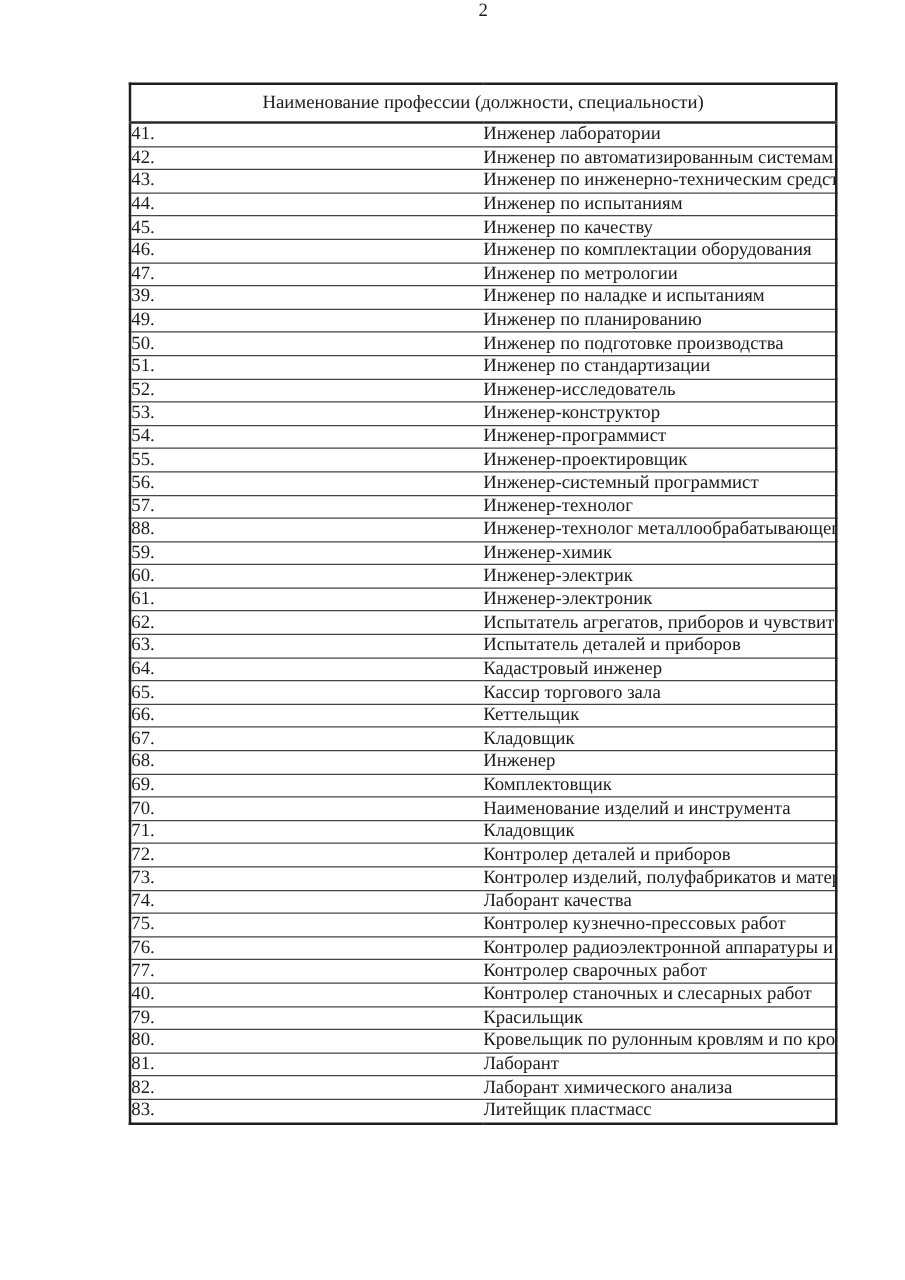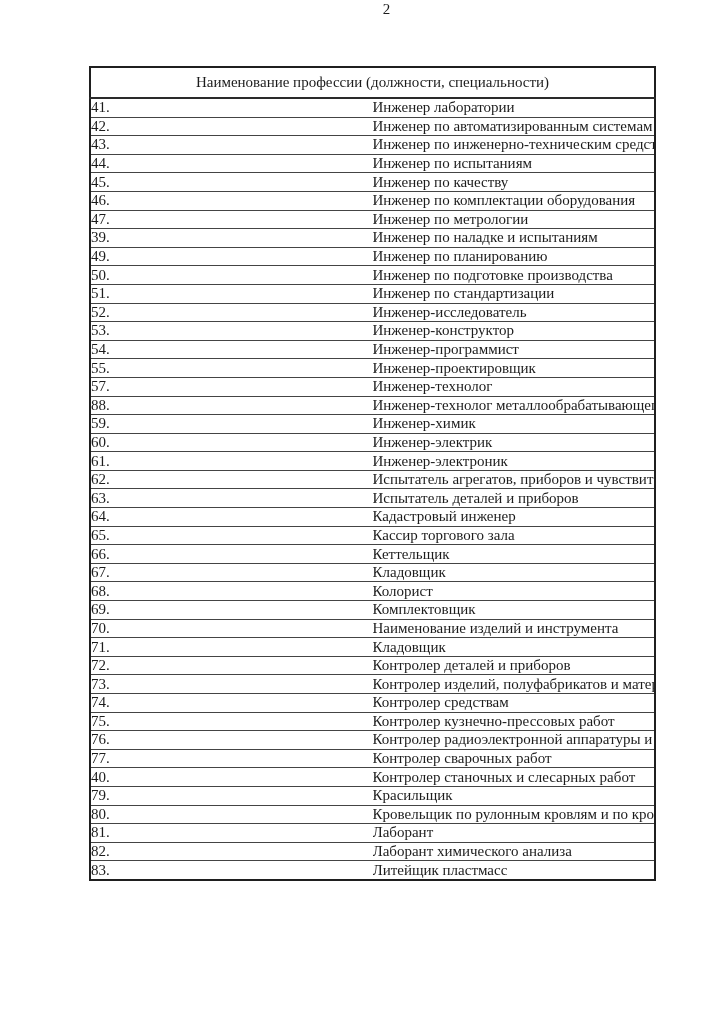--- a/index.html
+++ b/index.html
@@ -20,21 +20,21 @@
     top: 1px;
     left: 103px;
     width: 567px;
     text-align: center;
     font-size: 15px;
     line-height: 16px;
   }
   table.professions {
     position: absolute;
     top: 66px;
-    left: 89px;
+    left: 103px;
     width: 567px;
     border-collapse: collapse;
     table-layout: fixed;
     border: 2px solid #1f1f1f;
   }
   table.professions th {
     font-weight: normal;
     font-size: 15px;
     text-align: center;
     height: 29px;
@@ -128,20 +128,24 @@
       </tr>
       <tr>
         <td class="num">54.</td>
         <td class="name">Инженер-программист</td>
       </tr>
       <tr>
         <td class="num">55.</td>
         <td class="name">Инженер-проектировщик</td>
       </tr>
       <tr>
+        <td class="num">56.</td>
+        <td class="name">Инженер-системный программист</td>
+      </tr>
+      <tr>
         <td class="num">57.</td>
         <td class="name">Инженер-технолог</td>
       </tr>
       <tr>
         <td class="num">88.</td>
         <td class="name">Инженер-технолог металлообрабатывающего производства</td>
       </tr>
       <tr>
         <td class="num">59.</td>
         <td class="name">Инженер-химик</td>
@@ -173,21 +177,21 @@
       <tr>
         <td class="num">66.</td>
         <td class="name">Кеттельщик</td>
       </tr>
       <tr>
         <td class="num">67.</td>
         <td class="name">Кладовщик</td>
       </tr>
       <tr>
         <td class="num">68.</td>
-        <td class="name">Колорист</td>
+        <td class="name">Инженер</td>
       </tr>
       <tr>
         <td class="num">69.</td>
         <td class="name">Комплектовщик</td>
       </tr>
       <tr>
         <td class="num">70.</td>
         <td class="name">Наименование изделий и инструмента</td>
       </tr>
       <tr>
@@ -197,21 +201,21 @@
       <tr>
         <td class="num">72.</td>
         <td class="name">Контролер деталей и приборов</td>
       </tr>
       <tr>
         <td class="num">73.</td>
         <td class="name">Контролер изделий, полуфабрикатов и материалов</td>
       </tr>
       <tr>
         <td class="num">74.</td>
-        <td class="name">Контролер средствам</td>
+        <td class="name">Лаборант качества</td>
       </tr>
       <tr>
         <td class="num">75.</td>
         <td class="name">Контролер кузнечно-прессовых работ</td>
       </tr>
       <tr>
         <td class="num">76.</td>
         <td class="name">Контролер радиоэлектронной аппаратуры и приборов</td>
       </tr>
       <tr>

